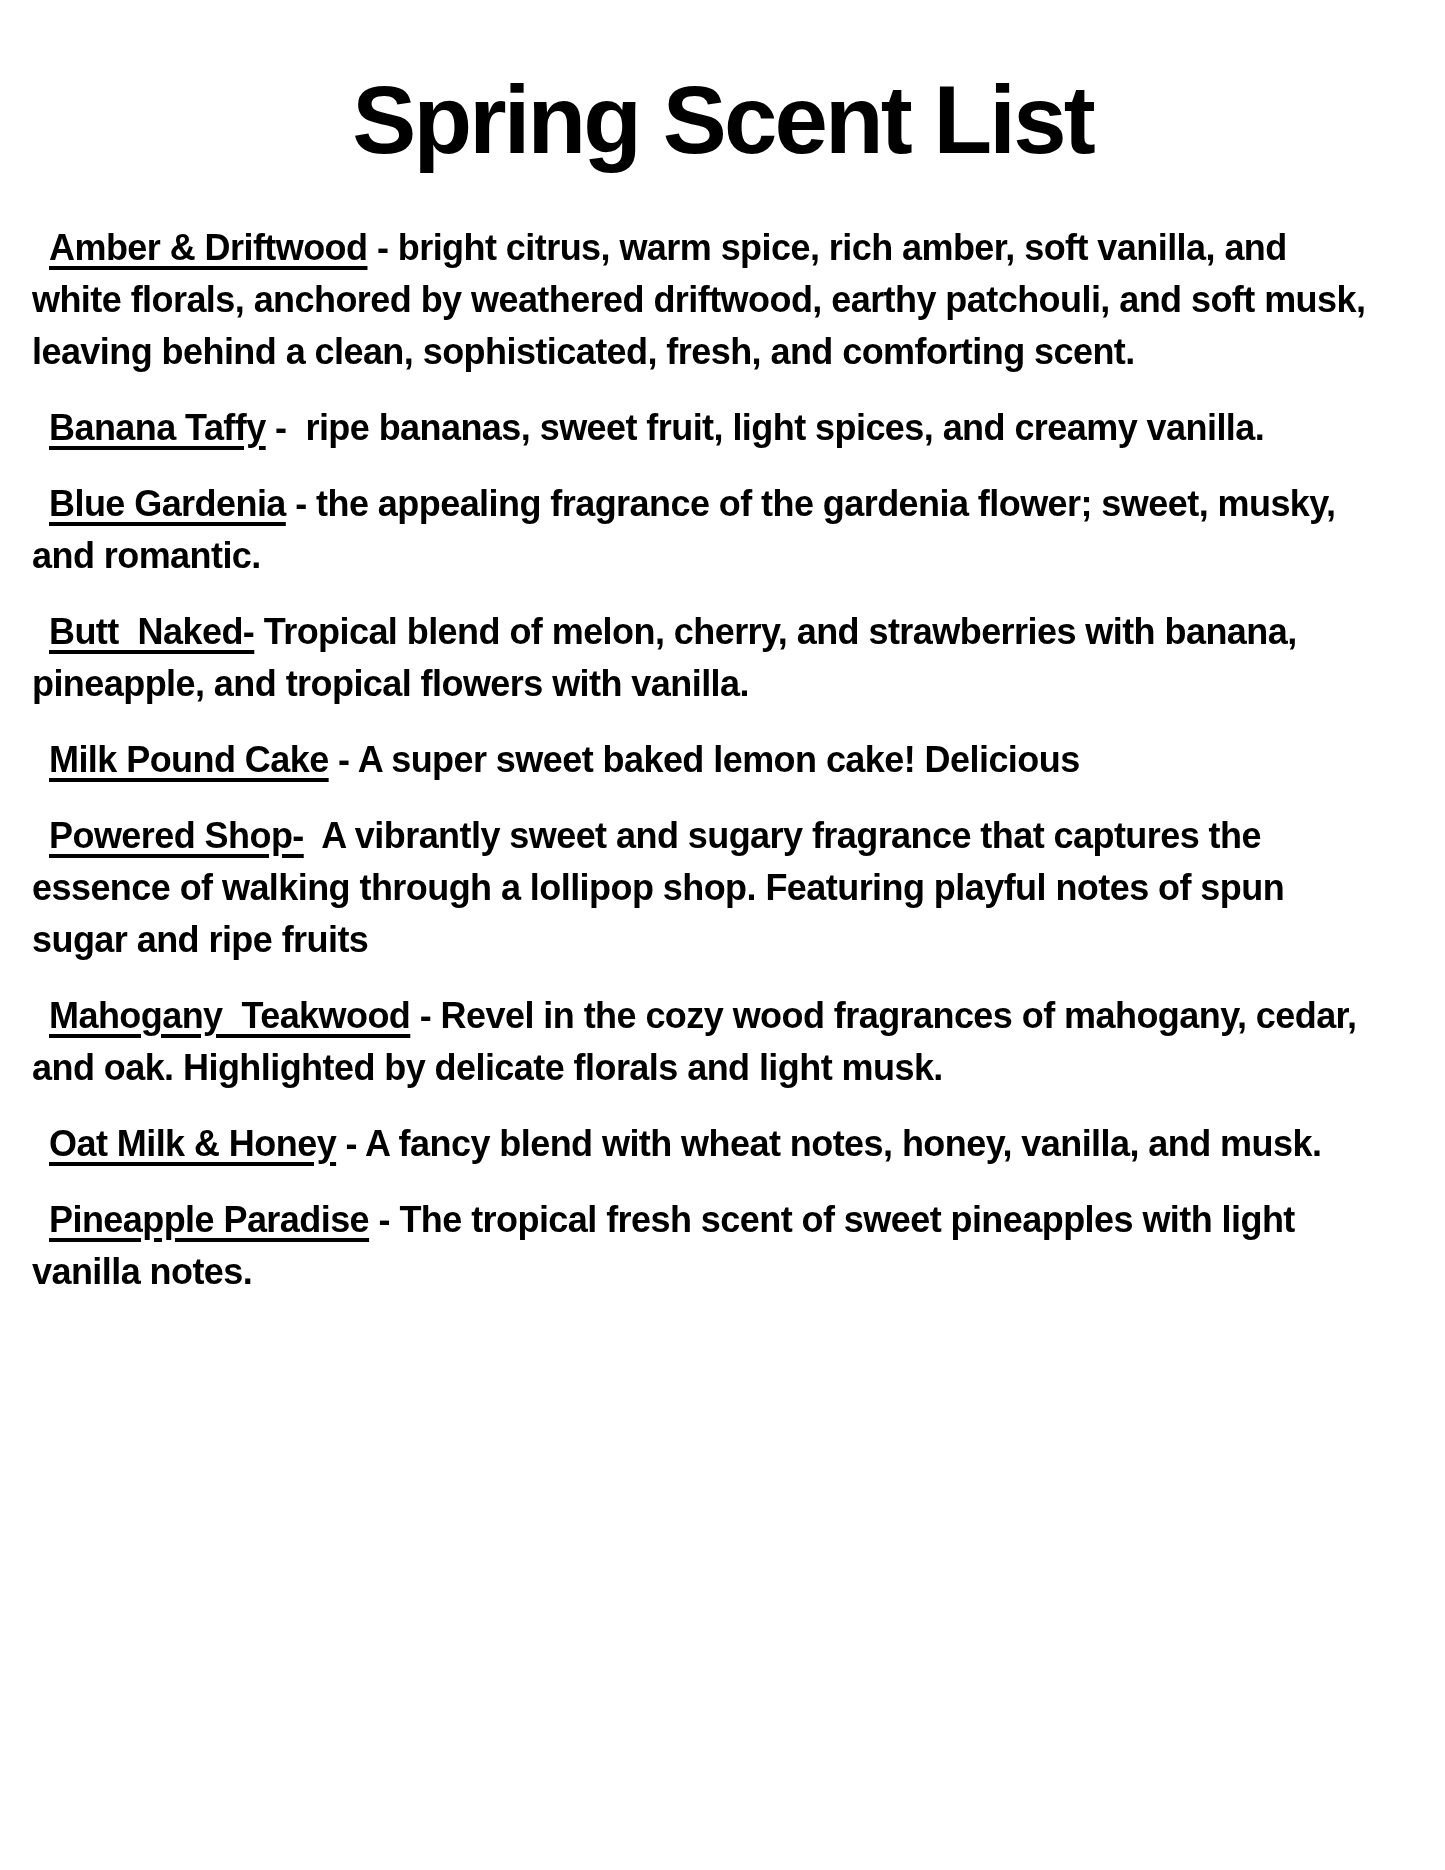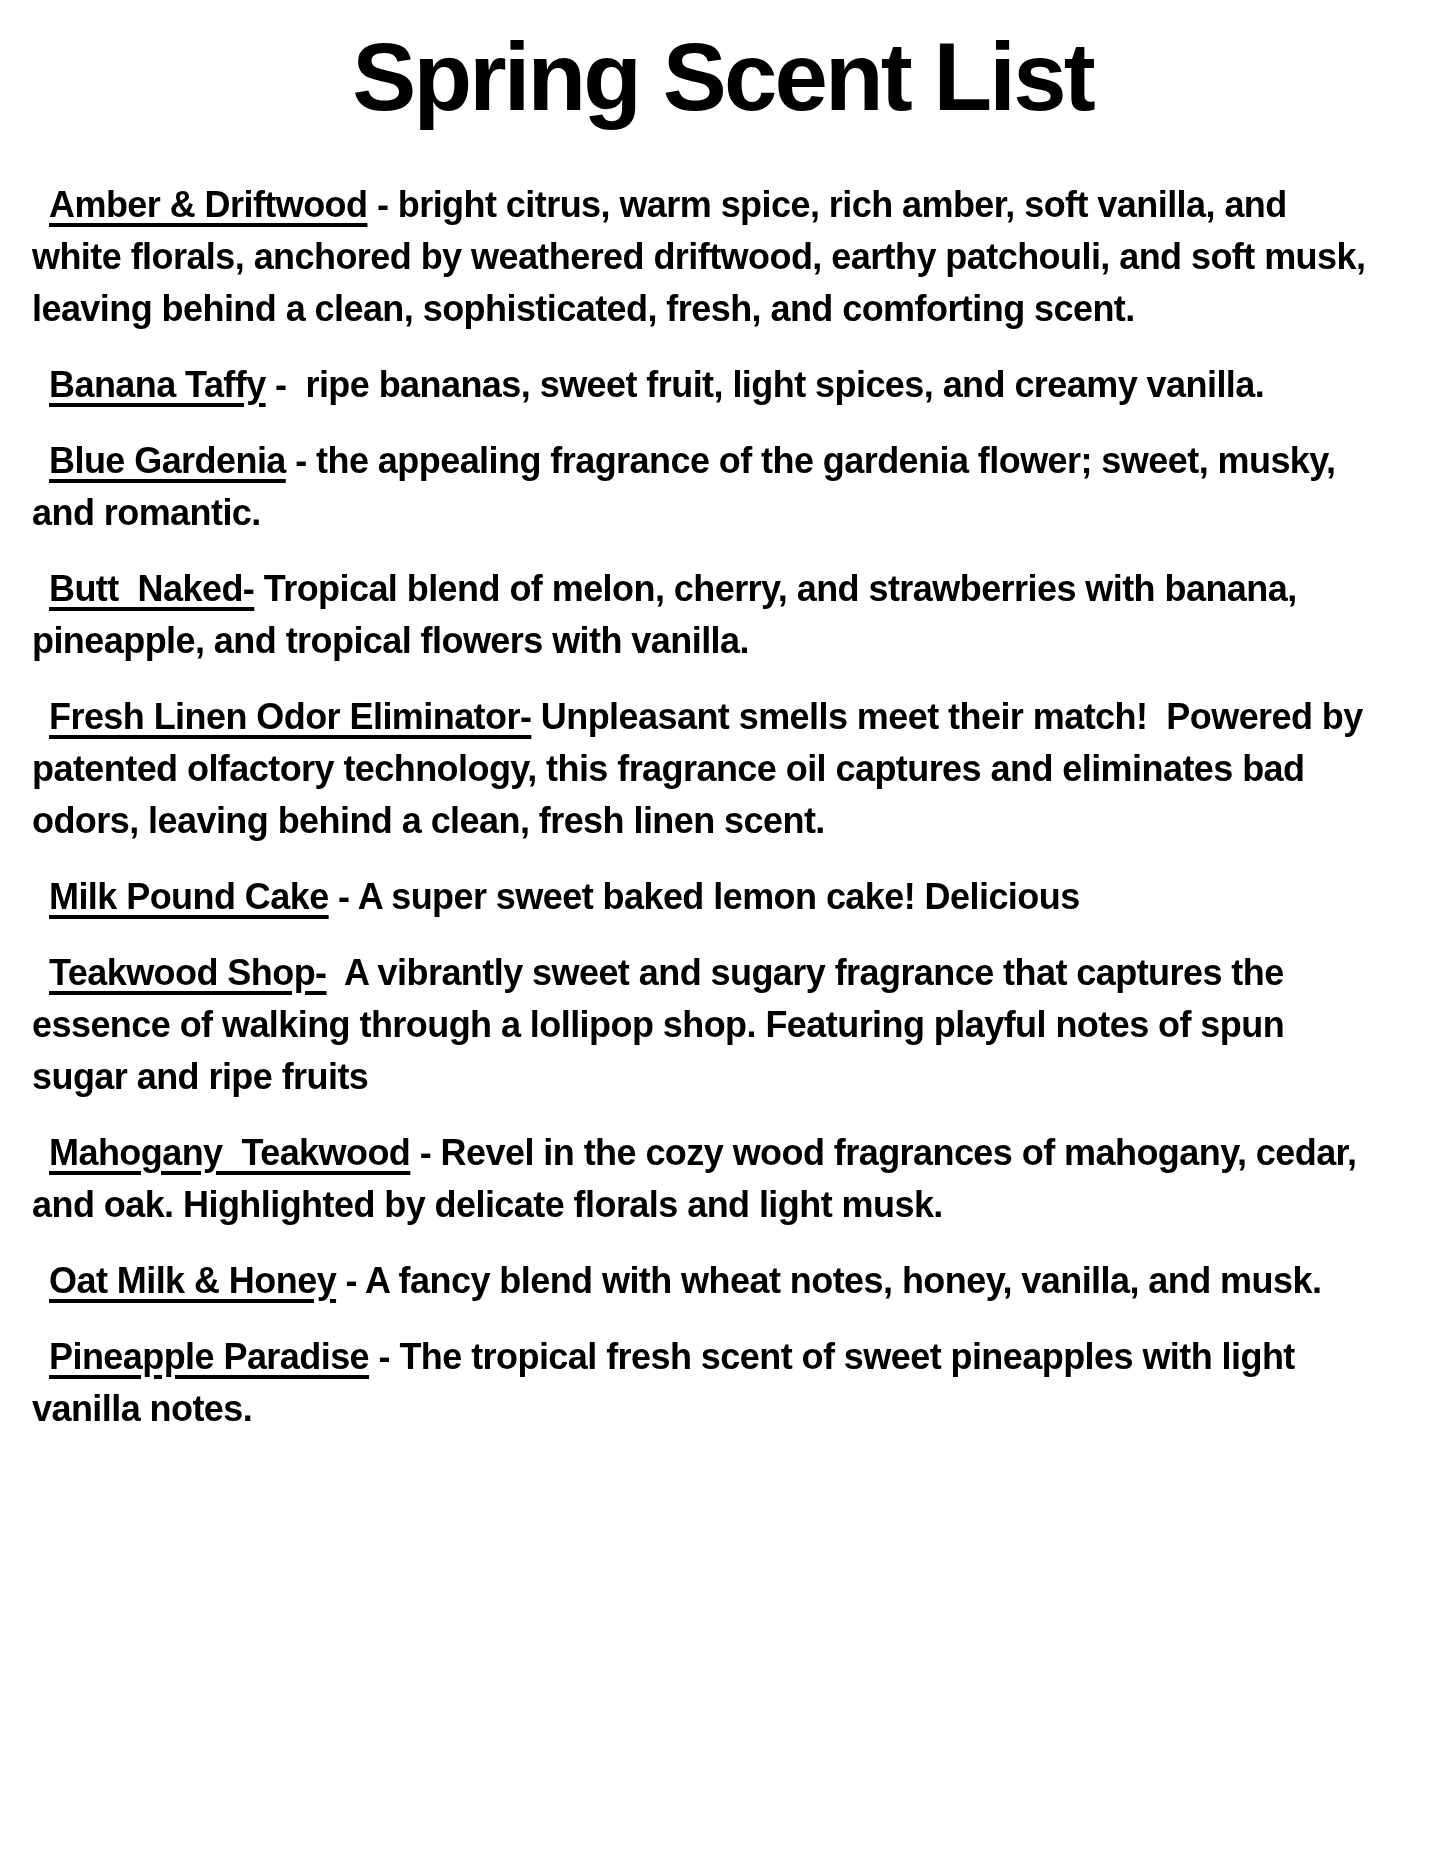--- a/index.html
+++ b/index.html
@@ -17,21 +17,21 @@
     font-weight: 700;
     color: #000000;
     letter-spacing: -0.035em;
   }
   .content {
     margin-left: 32px;
     margin-right: 78px;
   }
   .doc-title {
     margin: 0;
-    padding-top: 24px;
+    padding-top: 67px;
     margin-bottom: 49px;
     text-align: center;
     font-size: 96px;
     line-height: 1.1;
     letter-spacing: -0.03em;
     font-weight: 700;
     color: #000000;
   }
   .scent-entry {
     margin: 0 0 24px 0;
@@ -59,25 +59,24 @@
   <div class="content">
 
     <p class="scent-entry"><span class="scent-name">Amber &amp; Driftwood</span><span class="scent-desc"> - bright citrus, warm spice, rich amber, soft vanilla, and white florals, anchored by weathered driftwood, earthy patchouli, and soft musk, leaving behind a clean, sophisticated, fresh, and comforting scent.</span></p>
 
     <p class="scent-entry"><span class="scent-name">Banana Taffy</span><span class="scent-desc"> -  ripe bananas, sweet fruit, light spices, and creamy vanilla.</span></p>
 
     <p class="scent-entry"><span class="scent-name">Blue Gardenia</span><span class="scent-desc"> - the appealing fragrance of the gardenia flower; sweet, musky, and romantic.</span></p>
 
     <p class="scent-entry"><span class="scent-name">Butt  Naked-</span><span class="scent-desc"> Tropical blend of melon, cherry, and strawberries with banana, pineapple, and tropical flowers with vanilla.</span></p>
 
-    <p class="scent-entry"><span class="scent-name">Fresh Linen Odor Eliminator-</span><span class="scent-desc"> Unpleasant smells meet their match!  Powered by patented olfactory technology, this fragrance oil captures and eliminates bad odors, leaving behind a clean, fresh linen scent.</span></p>
 
     <p class="scent-entry"><span class="scent-name">Milk Pound Cake</span><span class="scent-desc"> - A super sweet baked lemon cake! Delicious</span></p>
 
-    <p class="scent-entry"><span class="scent-name">Teakwood Shop-</span><span class="scent-desc">  A vibrantly sweet and sugary fragrance that captures the essence of walking through a lollipop shop. Featuring playful notes of spun sugar and ripe fruits</span></p>
+    <p class="scent-entry"><span class="scent-name">Powered Shop-</span><span class="scent-desc">  A vibrantly sweet and sugary fragrance that captures the essence of walking through a lollipop shop. Featuring playful notes of spun sugar and ripe fruits</span></p>
 
     <p class="scent-entry"><span class="scent-name">Mahogany  Teakwood</span><span class="scent-desc"> - Revel in the cozy wood fragrances of mahogany, cedar, and oak. Highlighted by delicate florals and light musk.</span></p>
 
     <p class="scent-entry"><span class="scent-name">Oat Milk &amp; Honey</span><span class="scent-desc"> - A fancy blend with wheat notes, honey, vanilla, and musk.</span></p>
 
     <p class="scent-entry"><span class="scent-name">Pineapple Paradise</span><span class="scent-desc"> - The tropical fresh scent of sweet pineapples with light vanilla notes.</span></p>
 
 
 
   </div>

